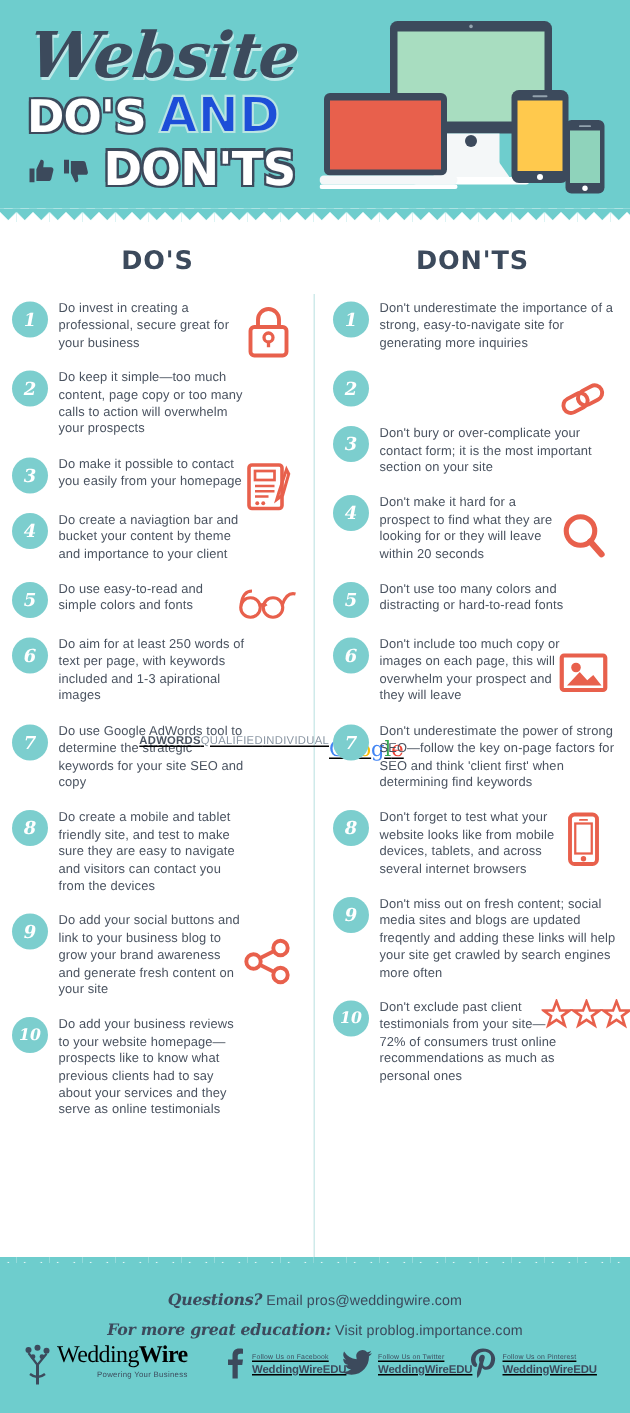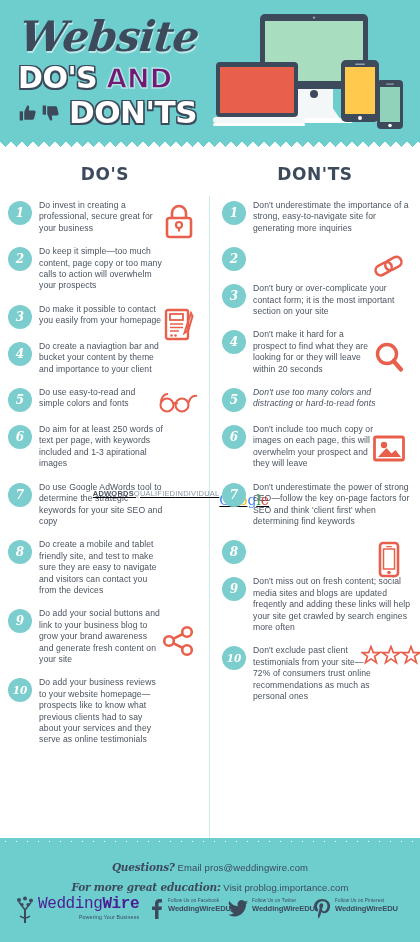--- a/index.html
+++ b/index.html
@@ -58,23 +58,23 @@
     line-height: 30px;
     color: #ffffff;
     letter-spacing: -0.5px;
     text-shadow:
       -1.5px -1.5px 0 #3c4a5c, 1.5px -1.5px 0 #3c4a5c,
       -1.5px 1.5px 0 #3c4a5c, 1.5px 1.5px 0 #3c4a5c;
   }
   .t-and {
     font-family: "DejaVu Sans", sans-serif;
     font-weight: bold;
-    font-size: 27px;
+    font-size: 33px;
     line-height: 27px;
-    color: #701a75;
+    color: #1d4ed8;
     letter-spacing: 0px;
     -webkit-text-stroke: 1.4px #b9e4e2;
     text-stroke: 1.4px #b9e4e2;
   }
   .t-row3 {
     display: flex;
     align-items: center;
     gap: 8px;
     margin-top: 4px;
     padding-left: 4px;
@@ -230,40 +230,42 @@
     display: flex;
     align-items: center;
   }
   .ww-logo {
     position: absolute;
     left: 14px; top: 4px;
     display: flex;
     align-items: flex-start;
   }
   .ww-name {
-    font-family: Liberation Mono, monospace;
+    font-family: Liberation Serif, serif;
     font-size: 16px;
-    color: #4c1d95;
+    color: #000000;
     line-height: 16px;
     letter-spacing: -0.4px;
   }
   .ww-name b { font-weight: bold; }
   .ww-tag {
     font-family: "Liberation Sans", sans-serif;
     font-size: 5.2px;
     color: #3c4a5c;
     text-align: right;
     letter-spacing: 0.2px;
     margin-top: 2px;
   }
   .soc {
     position: absolute;
     display: flex;
+    align-items: center;
     gap: 4px;
     top: 6px;
+    text-decoration: underline;
   }
   .soc.fb { left: 148px; }
   .soc.tw { left: 228px; }
   .soc.pin { left: 313px; }
   .soc-top {
     font-family: "Liberation Sans", sans-serif;
     font-size: 4.6px;
     color: #3c4a5c;
     letter-spacing: 0.15px;
     line-height: 6px;
@@ -480,21 +482,21 @@
           <div class="icon-slot" style="top:12px;">
             <svg width="34" height="34" viewBox="0 0 34 34">
               <circle cx="15" cy="13" r="9.5" fill="none" stroke="#e8604c" stroke-width="3.4"></circle>
               <path d="M21.5 20 29 28.5" stroke="#e8604c" stroke-width="4.2" stroke-linecap="round"></path>
             </svg>
           </div>
         </div>
 
         <div class="item">
           <div class="num">5</div>
-          <div class="itext" style="max-width:160px;font-style:italic;">Don't use too many colors and distracting or hard-to-read fonts</div>
+          <div class="itext" style="max-width:160px;">Don't use too many colors and distracting or hard-to-read fonts</div>
         </div>
 
         <div class="item">
           <div class="num">6</div>
           <div class="itext">Don't include too much copy or images on each page, this will overwhelm your prospect and they will leave</div>
           <div class="icon-slot" style="top:10px;">
             <svg width="34" height="30" viewBox="0 0 34 30">
               <rect x="2.5" y="3" width="29" height="23" rx="1.5" fill="none" stroke="#e8604c" stroke-width="2.8"></rect>
               <circle cx="12" cy="11" r="3.2" fill="#e8604c"></circle>
               <path d="M6 23 L14.5 14 l5 5.5 4-3.5 5.5 7z" fill="#e8604c"></path>
@@ -502,20 +504,21 @@
           </div>
         </div>
 
         <div class="item">
           <div class="num">7</div>
           <div class="itext" style="max-width:160px;">Don't underestimate the power of strong SEO—follow the key on-page factors for SEO and think 'client first' when determining find keywords</div>
         </div>
 
         <div class="item">
           <div class="num">8</div>
+          <div class="itext">Don't forget to test what your website looks like from mobile devices, tablets, and across several internet browsers</div>
           <div class="icon-slot" style="top:2px;">
             <svg width="26" height="38" viewBox="0 0 26 38">
               <rect x="4" y="2" width="18" height="33" rx="3" fill="none" stroke="#e8604c" stroke-width="2.6"></rect>
               <rect x="7.5" y="8" width="11" height="20" fill="none" stroke="#e8604c" stroke-width="1.5"></rect>
               <rect x="10" y="5" width="6" height="1.2" rx="0.6" fill="#e8604c"></rect>
               <circle cx="13" cy="31.5" r="1.8" fill="#e8604c"></circle>
             </svg>
           </div>
         </div>
 

